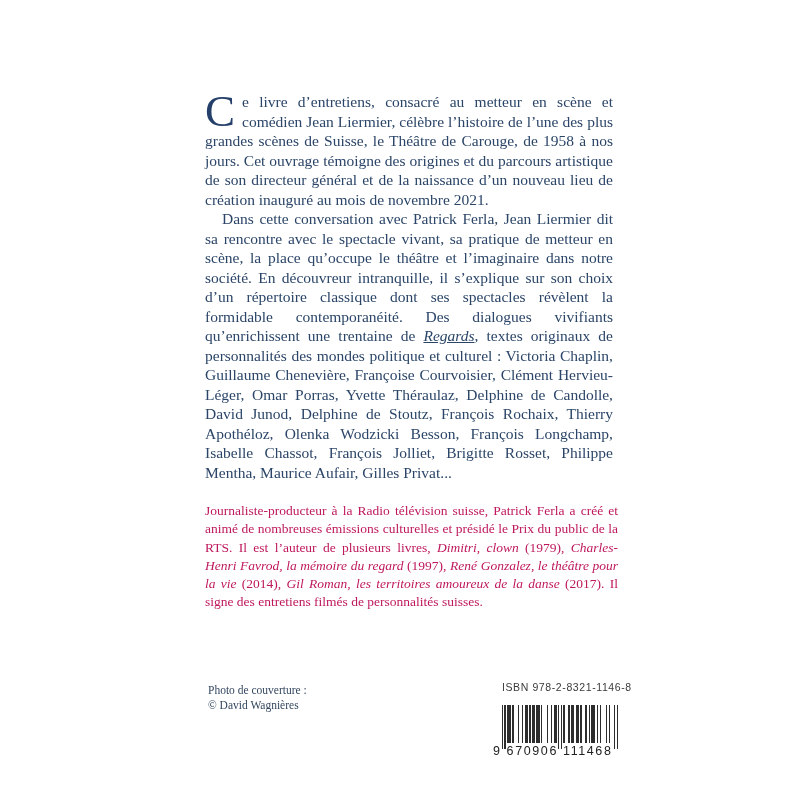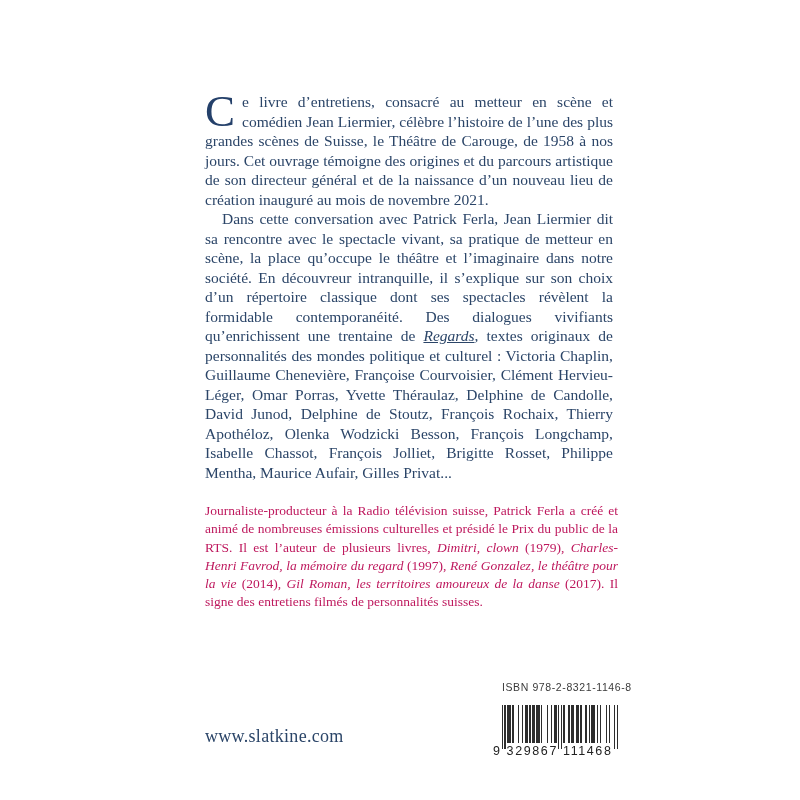--- a/index.html
+++ b/index.html
@@ -83,22 +83,25 @@
 
 <div class="cover">
 
   <div class="main-text">
     <p><span class="dropcap">C</span><span>e livre d’entretiens, consacré au metteur en scène et comédien Jean Liermier, célèbre l’histoire de l’une des plus grandes scènes de Suisse, le Théâtre de Carouge, de 1958 à nos jours. Cet ouvrage témoigne des origines et du parcours artistique de son directeur général et de la naissance d’un nouveau lieu de création inauguré au mois de novembre 2021.</span></p>
     <p class="para-indent"><span>Dans cette conversation avec Patrick Ferla, Jean Liermier dit sa rencontre avec le spectacle vivant, sa pratique de metteur en scène, la place qu’occupe le théâtre et l’imaginaire dans notre société. En découvreur intranquille, il s’explique sur son choix d’un répertoire classique dont ses spectacles révèlent la formidable contemporanéité. Des dialogues vivifiants qu’enrichissent une trentaine de </span><span class="italic">Regards</span><span>, textes originaux de personnalités des mondes politique et culturel : Victoria Chaplin, Guillaume Chenevière, Françoise Courvoisier, Clément Hervieu-Léger, Omar Porras, Yvette Théraulaz, Delphine de Candolle, David Junod, Delphine de Stoutz, François Rochaix, Thierry Apothéloz, Olenka Wodzicki Besson, François Longchamp, Isabelle Chassot, François Jolliet, Brigitte Rosset, Philippe Mentha, Maurice Aufair, Gilles Privat...</span></p>
   </div>
 
   <p class="bio"><span>Journaliste-producteur à la Radio télévision suisse, Patrick Ferla a créé et animé de nombreuses émissions culturelles et présidé le Prix du public de la RTS. Il est l’auteur de plusieurs livres, </span><span style="font-style: italic;">Dimitri, clown</span><span> (1979), </span><span style="font-style: italic;">Charles-Henri Favrod, la mémoire du regard</span><span> (1997), </span><span style="font-style: italic;">René Gonzalez, le théâtre pour la vie</span><span> (2014), </span><span style="font-style: italic;">Gil Roman, les territoires amoureux de la danse</span><span> (2017). Il signe des entretiens filmés de personnalités suisses.</span></p>
 
-
-  <div class="website">www.slatkine.com</div>
+  <div class="credit">
+    <div>Photo de couverture :</div>
+    <div>© David Wagnières</div>
+  </div>
+
 
   <div class="barcode">
     <div class="isbn-line">ISBN  978-2-8321-1146-8</div>
     <div class="bars">
         <div class="bar on guard"></div>
         <div class="bar guard"></div>
         <div class="bar on guard"></div>
         <div class="bar"></div>
         <div class="bar on"></div>
         <div class="bar on"></div>
@@ -185,16 +188,16 @@
         <div class="bar"></div>
         <div class="bar"></div>
         <div class="bar on"></div>
         <div class="bar"></div>
         <div class="bar"></div>
         <div class="bar"></div>
         <div class="bar on guard"></div>
         <div class="bar guard"></div>
         <div class="bar on guard"></div>
       </div>
-    <div class="ean">9 329867 111468</div>
+    <div class="ean">9 670906 111468</div>
   </div>
 
 </div>
 
 </body></html>

